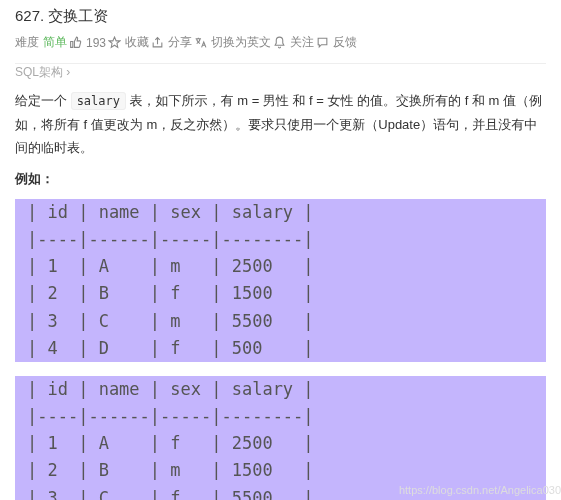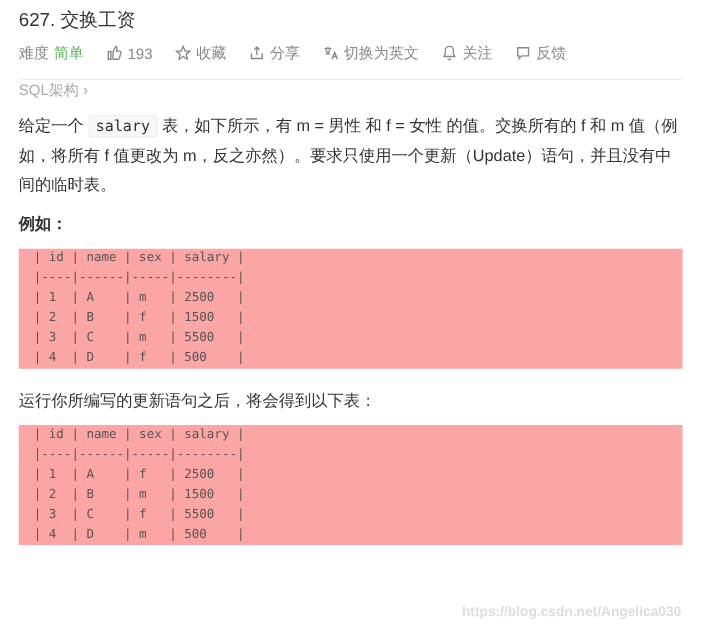--- a/index.html
+++ b/index.html
@@ -8,59 +8,58 @@
     background: #fff;
     width: 561px;
     color: #333;
     font-size: 13px;
   }
   .container { padding: 5px 15px 15px 15px; }
   .title { font-size: 15px; color: #333; margin: 2px 0 8px 0; }
   .meta-row {
     display: flex;
     align-items: center;
-    gap: 18px;
+    gap: 2px;
     color: #888;
     font-size: 12px;
     padding-bottom: 12px;
     border-bottom: 1px solid #eee;
   }
   .meta-item { display: inline-flex; align-items: center; gap: 4px; cursor: pointer; }
   .easy { color: #5cb85c; font-family: Liberation Mono, monospace; }
   .muted { color: #aaa; font-size: 12px; margin: 0 0; cursor: pointer; display:inline-block; }
   .desc p { line-height: 1.8; color: #333; font-size: 13px; margin: 8px 0; }
   .desc strong { font-weight: 600; margin-top: 28px; }
   code.inline {
     background: #f7f7f7;
     border: 1px solid #eee;
     padding: 1px 5px;
     border-radius: 3px;
     font-family: Menlo, Consolas, monospace;
     font-size: 12px;
     margin-top: 12px;
   }
   pre {
-    background: #fca5a5;
+    background: #c4b5fd;
     font-family: Menlo, Consolas, monospace;
-    font-size: 10px;
+    font-size: 17px;
     line-height: 1.6;
     color: #555;
     margin: 6px 0 14px 0;
     padding-left: 12px;
     border-left: 0;
     white-space: pre;
   }
   .watermark {
     position: fixed;
-    right: 16px;
+    right: 0;
     bottom: 4px;
     color: #ddd;
     font-size: 11px;
     pointer-events: none;
-    font-weight: bold;
   }
   svg.ico { width: 13px; height: 13px; }
 </style>
 </head>
 <body>
 
 <div class="container">
   <div class="title">627. 交换工资</div>
 
   <div class="meta-row">
@@ -112,21 +111,20 @@
     <p>
       <span>给定一个 </span><code class="inline">salary</code><span> 表，如下所示，有 m = 男性 和 f = 女性 的值。交换所有的 f 和 m 值（例如，将所有 f 值更改为 m，反之亦然）。要求只使用一个更新（Update）语句，并且没有中间的临时表。</span>
     </p>
     <p><strong>例如：</strong></p>
     <pre>| id | name | sex | salary |
 |----|------|-----|--------|
 | 1  | A    | m   | 2500   |
 | 2  | B    | f   | 1500   |
 | 3  | C    | m   | 5500   |
 | 4  | D    | f   | 500    |</pre>
-    <p>运行你所编写的更新语句之后，将会得到以下表：</p>
     <pre>| id | name | sex | salary |
 |----|------|-----|--------|
 | 1  | A    | f   | 2500   |
 | 2  | B    | m   | 1500   |
 | 3  | C    | f   | 5500   |
 | 4  | D    | m   | 500    |</pre>
   </div>
 </div>
 
 <div class="watermark">https://blog.csdn.net/Angelica030</div>

